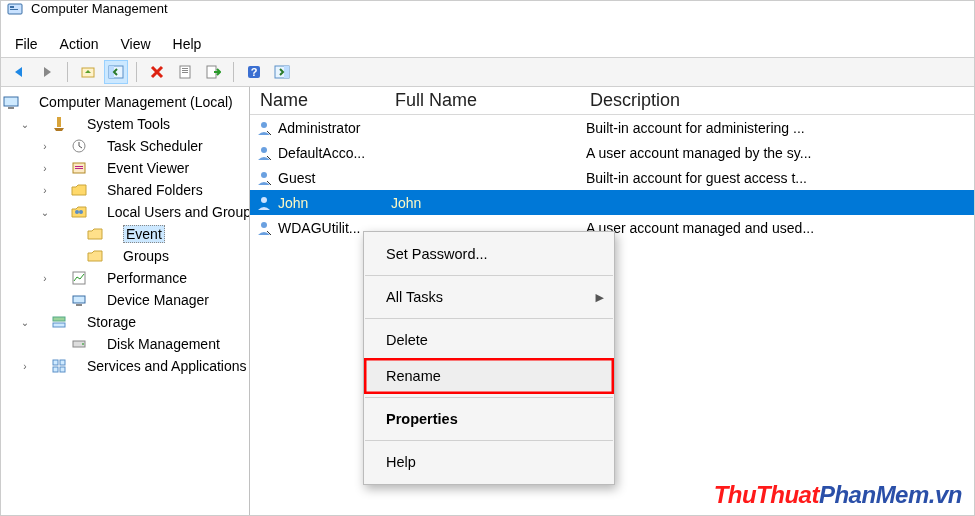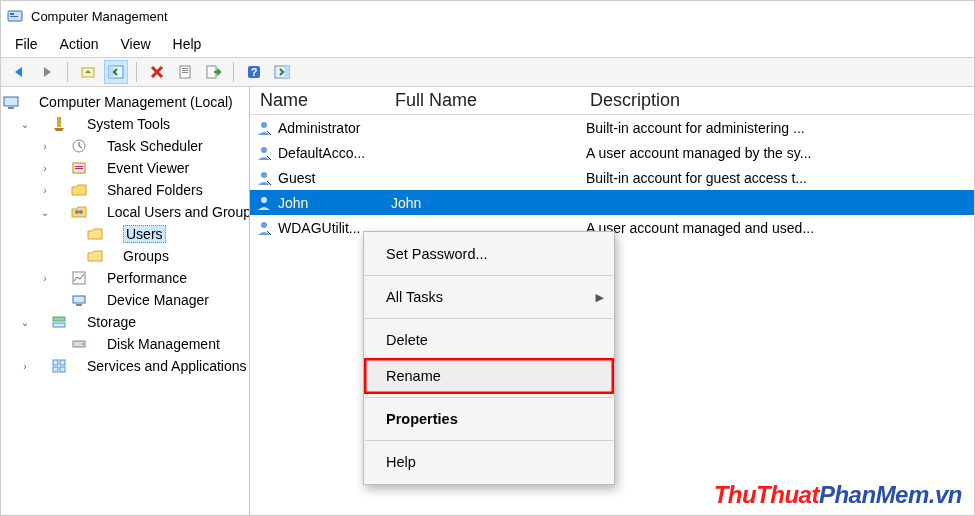--- a/index.html
+++ b/index.html
@@ -1,19 +1,19 @@
 <!DOCTYPE html>
 <html><head>
 <meta charset="utf-8">
 <style>
 * { box-sizing: border-box; margin: 0; padding: 0; }
 body { font-family: "Segoe UI", Arial, sans-serif; font-size: 14px; background: #fff; color: #000; width: 975px; height: 516px; overflow: hidden; position: relative; border: 1px solid #ccc; }
 
 
-.titlebar { height: 30px; display: flex; align-items: center; padding: 0 6px; gap: 8px; }
+.titlebar { height: 30px; display: flex; padding: 0 6px; gap: 8px; }
 .titlebar .icon { width: 16px; height: 16px; }
 .titlebar .title { font-size: 13px; }
 
 
 .menubar { height: 26px; display: flex; align-items: center; padding: 0 6px; gap: 2px; font-size: 14px; }
 .menu-item { padding: 3px 12px 3px 8px; cursor: default; }
 
 
 .toolbar { height: 30px; background: #f5f5f5; border-top: 1px solid #d0d0d0; border-bottom: 1px solid #d0d0d0; display: flex; align-items: center; padding: 0 6px; gap: 4px; }
 .tbbtn { width: 24px; height: 24px; display: flex; align-items: center; justify-content: center; border: 1px solid transparent; }
@@ -222,21 +222,21 @@
                     </div>
                   <ul>
                     <li>
                         <div class="row ind3 selected">
                           <span class="expander"></span>
                           <span class="ticon">
                             <svg width="16" height="16">
                               <path d="M1 5 L5 5 L7 3 L15 3 L15 13 L1 13 Z" fill="#ffe08a" stroke="#caa53a"></path>
                             </svg>
                           </span>
-                          <span class="tlabel">Users</span>
+                          <span class="tlabel">Event</span>
                         </div>
                       </li>
                     <li>
                         <div class="row ind3">
                           <span class="expander"></span>
                           <span class="ticon">
                             <svg width="16" height="16">
                               <path d="M1 5 L5 5 L7 3 L15 3 L15 13 L1 13 Z" fill="#ffe08a" stroke="#caa53a"></path>
                             </svg>
                           </span>

